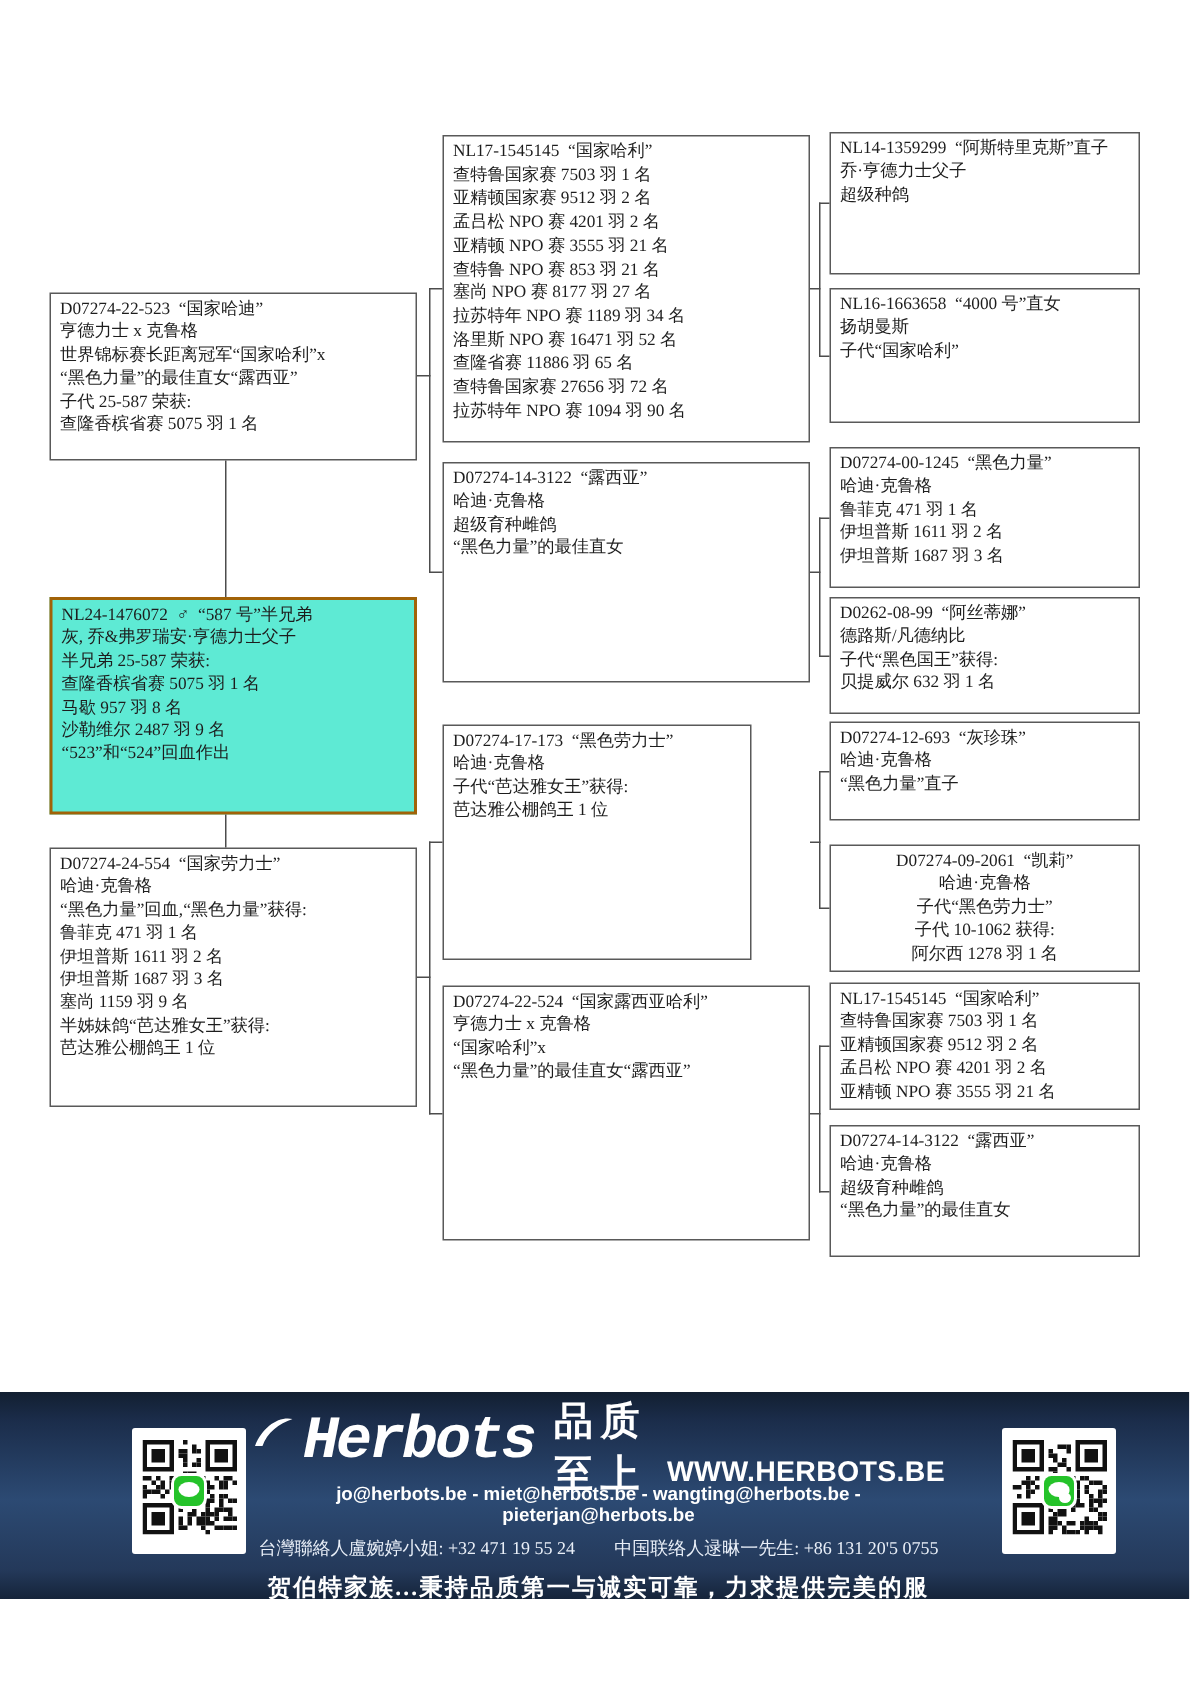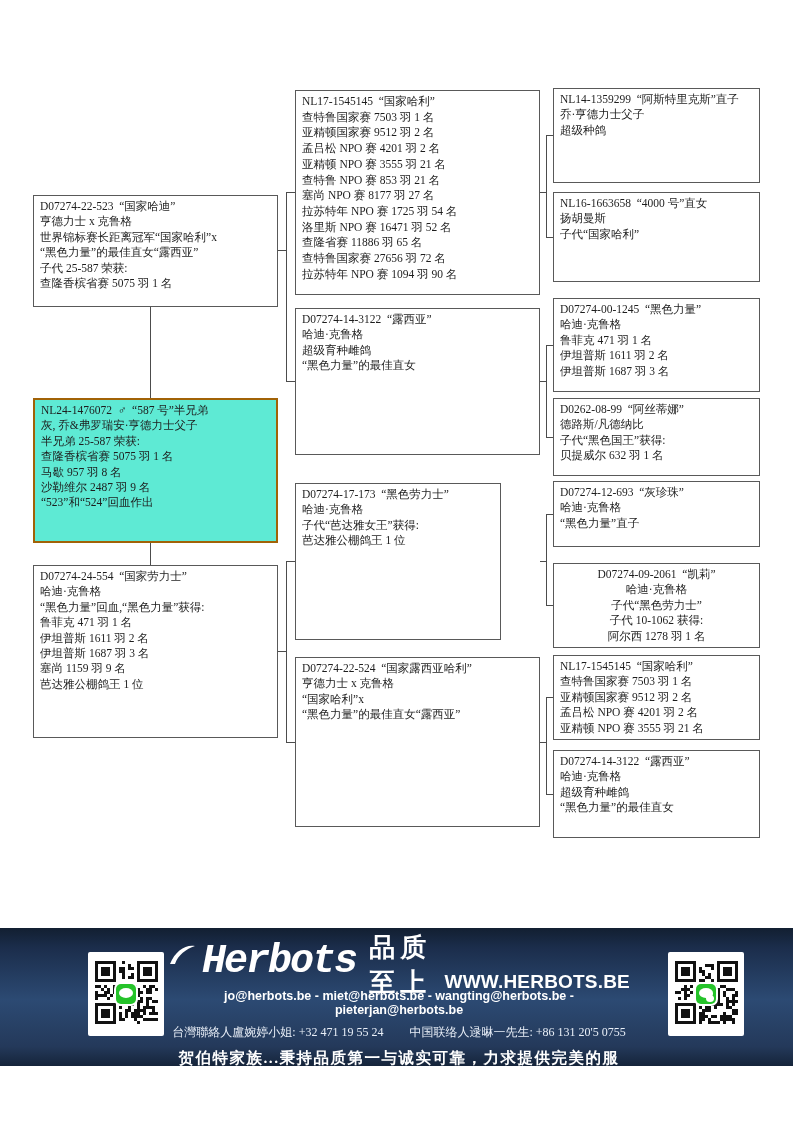--- a/index.html
+++ b/index.html
@@ -63,31 +63,32 @@
         <div class="pline">“523”和“524”回血作出</div>
       </div>
       <div class="pbox" style="left: 33px; top: 565px; width: 245px; height: 173px;">
         <div class="pline ptitle">D07274-24-554  “国家劳力士”</div>
         <div class="pline">哈迪·克鲁格</div>
         <div class="pline">“黑色力量”回血,“黑色力量”获得:</div>
         <div class="pline">鲁菲克 471 羽 1 名</div>
         <div class="pline">伊坦普斯 1611 羽 2 名</div>
         <div class="pline">伊坦普斯 1687 羽 3 名</div>
         <div class="pline">塞尚 1159 羽 9 名</div>
+        <div class="pline">半姊妹鸽“芭达雅女王”获得:</div>
         <div class="pline">芭达雅公棚鸽王 1 位</div>
       </div>
       <div class="pbox" style="left: 295px; top: 90px; width: 245px; height: 205px; line-height: 15.7px;">
         <div class="pline ptitle">NL17-1545145  “国家哈利”</div>
         <div class="pline">查特鲁国家赛 7503 羽 1 名</div>
         <div class="pline">亚精顿国家赛 9512 羽 2 名</div>
         <div class="pline">孟吕松 NPO 赛 4201 羽 2 名</div>
         <div class="pline">亚精顿 NPO 赛 3555 羽 21 名</div>
         <div class="pline">查特鲁 NPO 赛 853 羽 21 名</div>
         <div class="pline">塞尚 NPO 赛 8177 羽 27 名</div>
-        <div class="pline">拉苏特年 NPO 赛 1725 羽 54 名</div>
+        <div class="pline">拉苏特年 NPO 赛 1189 羽 34 名</div>
         <div class="pline">洛里斯 NPO 赛 16471 羽 52 名</div>
         <div class="pline">查隆省赛 11886 羽 65 名</div>
         <div class="pline">查特鲁国家赛 27656 羽 72 名</div>
         <div class="pline">拉苏特年 NPO 赛 1094 羽 90 名</div>
       </div>
       <div class="pbox" style="left: 295px; top: 308px; width: 245px; height: 147px;">
         <div class="pline ptitle">D07274-14-3122  “露西亚”</div>
         <div class="pline">哈迪·克鲁格</div>
         <div class="pline">超级育种雌鸽</div>
         <div class="pline">“黑色力量”的最佳直女</div>

